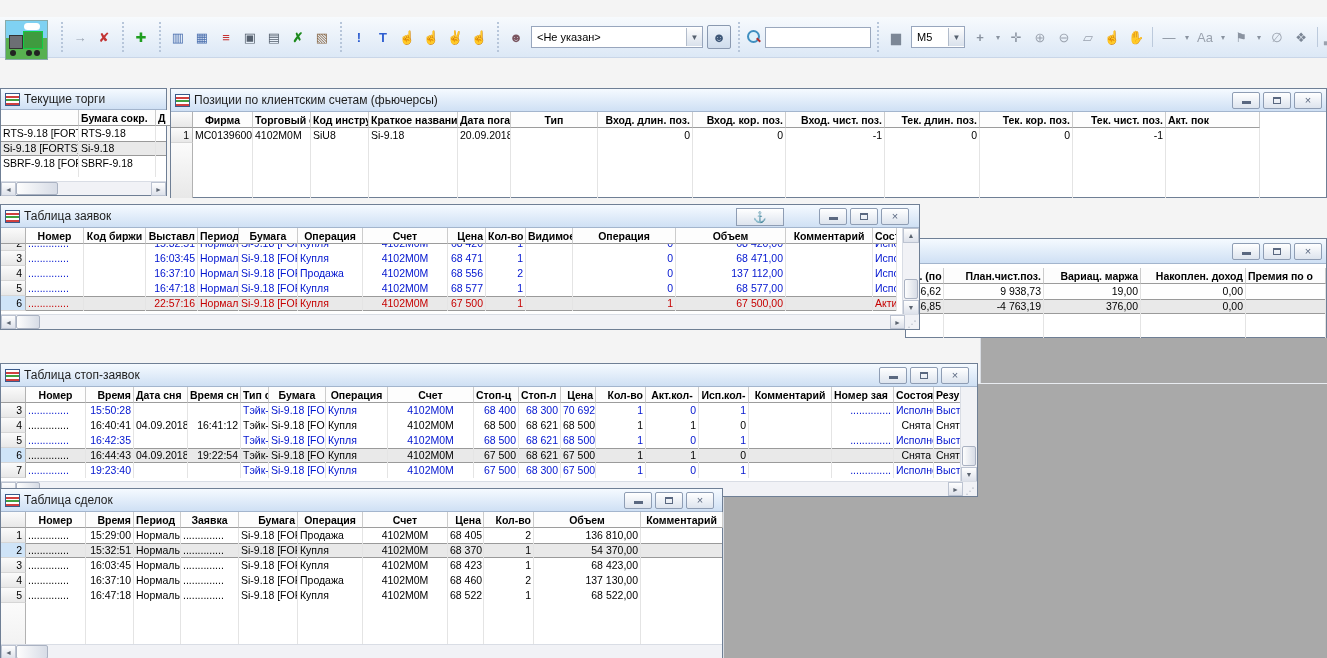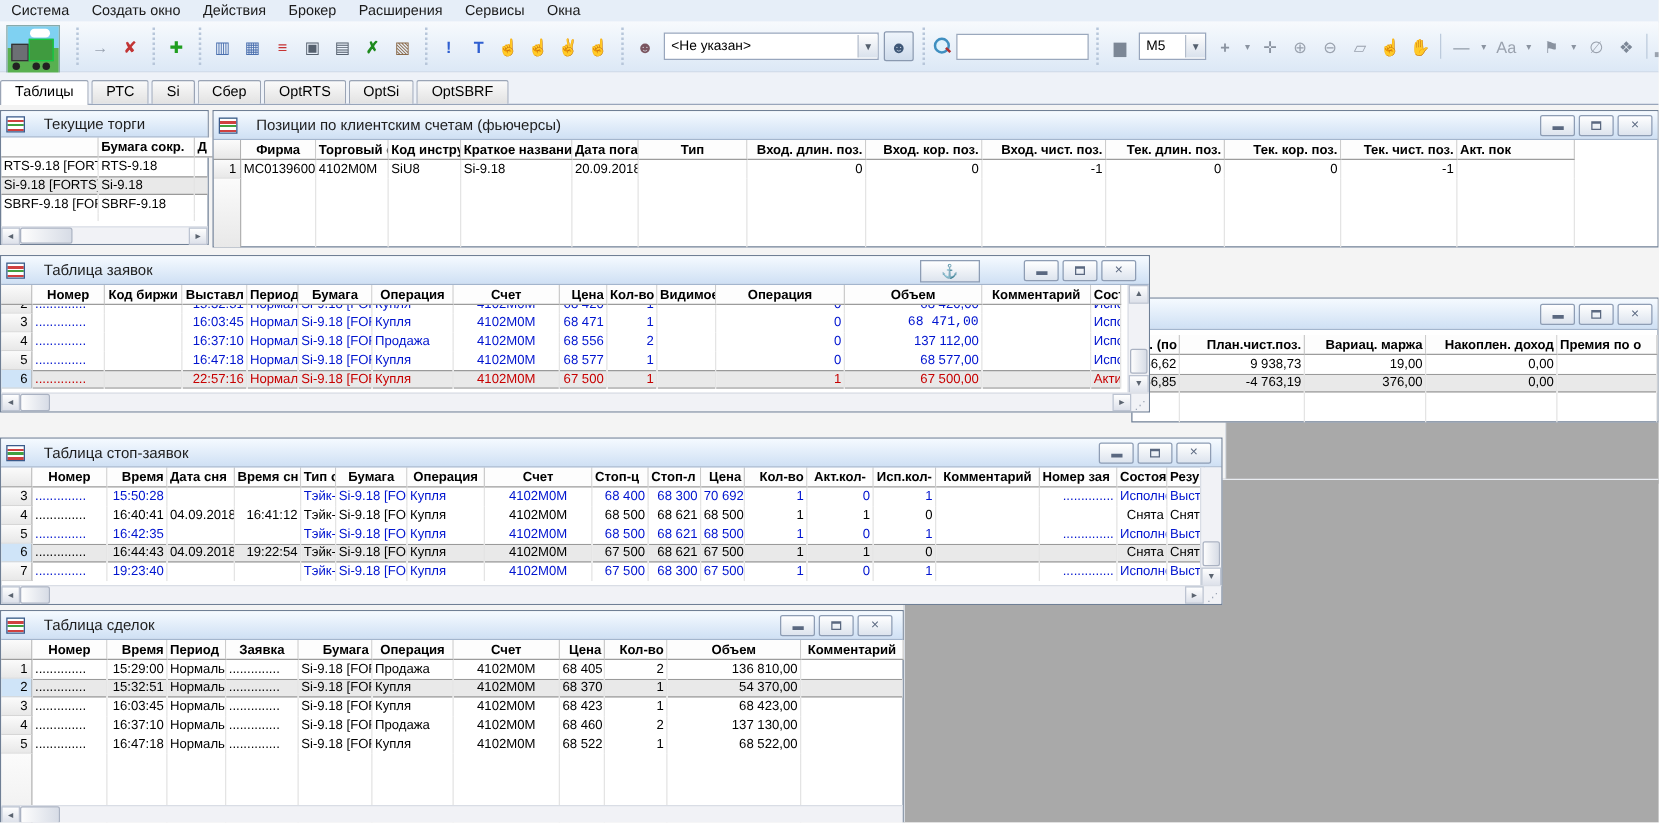--- a/index.html
+++ b/index.html
@@ -37,21 +37,21 @@
   .cssmag b{position:absolute;left:9px;top:9px;width:5px;height:2px;background:#b03030;transform:rotate(45deg);}
   .framedbtn{border:1px solid #8a99b0;background:linear-gradient(#eef4fb,#cfdcec);}
   
   .tabbar{position:absolute;left:0;top:58px;right:0;height:25px;display:flex;align-items:flex-end;
     background:#eef2f8;border-bottom:1px solid #98a5ba;}
   .tab{padding:3px 11px 3px;font-size:11.5px;background:linear-gradient(#fafafa,#e2e2e2);
     border:1px solid #9aa4b5;border-bottom:none;border-radius:2px 2px 0 0;margin-right:2px;position:relative;}
   .tab.active{background:#fff;margin-bottom:-1px;padding-bottom:4px;z-index:2;}
   
   .win{position:absolute;background:#fff;border:1px solid #6f7f95;box-sizing:border-box;}
-  .titlebar{height:22px;display:flex;align-items:center;gap:15px;padding:0 4px;
+  .titlebar{height:22px;display:flex;align-items:center;gap:4px;padding:0 4px;
     background:linear-gradient(#f5faff,#cfe0f4);border-bottom:1px solid #a3b5cd;position:relative;}
   .wtitle{font-size:12px;color:#1e1e1e;white-space:nowrap;overflow:hidden;}
   .wicon{width:13px;height:11px;border:1px solid #3a5a8a;flex:none;
     background:repeating-linear-gradient(#fff 0 2px,#d04040 2px 4px,#fff 4px 5px,#40a040 5px 7px);}
   .wbtns{margin-left:auto;display:flex;gap:3px;}
   .wbtn{width:26px;height:15px;border:1px solid #8e9db4;border-radius:2px;
     background:linear-gradient(#ffffff,#dde4ee);display:flex;align-items:center;justify-content:center;
     color:#5a6880;font-size:11px;line-height:11px;}
   .g-min{width:9px;height:3px;background:#5a6880;margin-top:5px;}
   .g-res{width:8px;height:7px;border:1px solid #5a6880;border-top:2px solid #5a6880;box-sizing:border-box;}
@@ -87,29 +87,20 @@
   .sthumb{background:linear-gradient(90deg,#fdfdfd,#d7dce6);border:1px solid #aab2c2;border-radius:2px;}
   .strack{flex:1;}
   .grip{width:14px;height:14px;font-size:9px;color:#9aa2b2;display:flex;align-items:flex-end;justify-content:center;}
   .graypane{position:absolute;background:#a9a9a9;border-top:1px solid #e9ecf1;border-left:1px solid #d9dde3;}
 </style>
 </head>
 <body>
 
 <div class="screen">
 
-  <div class="menubar">
-      <span class="mitem">Система</span>
-      <span class="mitem">Создать окно</span>
-      <span class="mitem">Действия</span>
-      <span class="mitem">Брокер</span>
-      <span class="mitem">Расширения</span>
-      <span class="mitem">Сервисы</span>
-      <span class="mitem">Окна</span>
-    </div>
 
   <div class="toolbar">
     <div class="tgroup">
         <span class="tbtn" style="color: rgb(152, 162, 176);">→</span>
         <span class="tbtn" style="color: rgb(194, 52, 52);">✘</span>
       </div>
     <div class="tgroup">
         <span class="tbtn" style="color: rgb(31, 158, 31);">✚</span>
       </div>
     <div class="tgroup">
@@ -181,29 +172,20 @@
   </div>
   <div class="logo">
     <span class="cloud"></span>
       <span class="cab"></span>
       <span class="trailer"></span>
     <span class="wheel" style="left:4px"></span>
       <span class="wheel" style="left:20px"></span>
       <span class="wheel" style="left:28px"></span>
   </div>
 
-  <div class="tabbar">
-      <span class="tab active">Таблицы</span>
-      <span class="tab">РТС</span>
-      <span class="tab">Si</span>
-      <span class="tab">Сбер</span>
-      <span class="tab">OptRTS</span>
-      <span class="tab">OptSi</span>
-      <span class="tab">OptSBRF</span>
-    </div>
 
   <div class="graypane" style="left:980px;top:336px;width:347px;height:50px;"></div>
   <div class="graypane" style="left:723px;top:383px;width:604px;height:275px;z-index:1;"></div>
 
   <div class="win" style="left:905px;top:238px;width:422px;height:100px;z-index:2;">
     <div class="titlebar" style="height:24px;">
       <span class="wtitle"></span>
       <span class="wbtns">
         <span class="wbtn">
             <span class="g-min"></span>
@@ -415,21 +397,21 @@
             <div class="tc" style="width: 62px; text-align: left;"></div>
             <div class="tc" style="width: 52px; text-align: right;">16:03:45</div>
             <div class="tc" style="width: 41px; text-align: left;">Нормаль</div>
             <div class="tc" style="width: 59px; text-align: left;">Si-9.18 [FORTS]</div>
             <div class="tc" style="width: 65px; text-align: left;">Купля</div>
             <div class="tc" style="width: 85px; text-align: center;">4102M0M</div>
             <div class="tc" style="width: 38px; text-align: right;">68 471</div>
             <div class="tc" style="width: 40px; text-align: right;">1</div>
             <div class="tc" style="width: 47px; text-align: right;"></div>
             <div class="tc" style="width: 103px; text-align: right;">0</div>
-            <div class="tc" style="width: 110px; text-align: right; font-family: Liberation Mono, monospace;">68 471,00</div>
+            <div class="tc" style="width: 110px; text-align: right;">68 471,00</div>
             <div class="tc" style="width: 87px; text-align: left;"></div>
             <div class="tc" style="width: 24px; text-align: left;">Исполнена</div>
           </div>
           <div class="trow blue">
             <div class="tg" style="width: 25px;">4</div>
             <div class="tc" style="width: 58px; text-align: left;">..............</div>
             <div class="tc" style="width: 62px; text-align: left;"></div>
             <div class="tc" style="width: 52px; text-align: right;">16:37:10</div>
             <div class="tc" style="width: 41px; text-align: left;">Нормаль</div>
             <div class="tc" style="width: 59px; text-align: left;">Si-9.18 [FORTS]</div>
@@ -487,21 +469,21 @@
     </div>
     <div class="hscroll">
       <span class="sbtn">◄</span>
       <span class="sthumb" style="width:22px"></span>
       <span class="strack"></span>
       <span class="sbtn">►</span>
       <span class="grip">⋰</span>
     </div>
   </div>
 
-  <div class="win" style="left:0;top:350px;width:978px;height:134px;z-index:5;">
+  <div class="win" style="left:0;top:363px;width:978px;height:134px;z-index:5;">
     <div class="titlebar">
       <span class="wicon"></span>
       <span class="wtitle">Таблица стоп-заявок</span>
       <span class="wbtns" style="margin-right:4px;">
         <span class="wbtn">
             <span class="g-min"></span>
           </span>
         <span class="wbtn">
             <span class="g-res"></span>
           </span>

